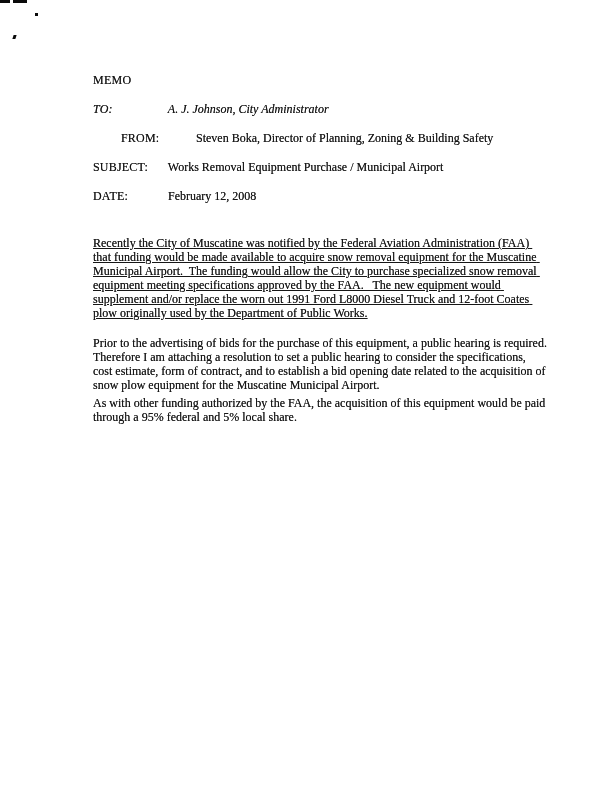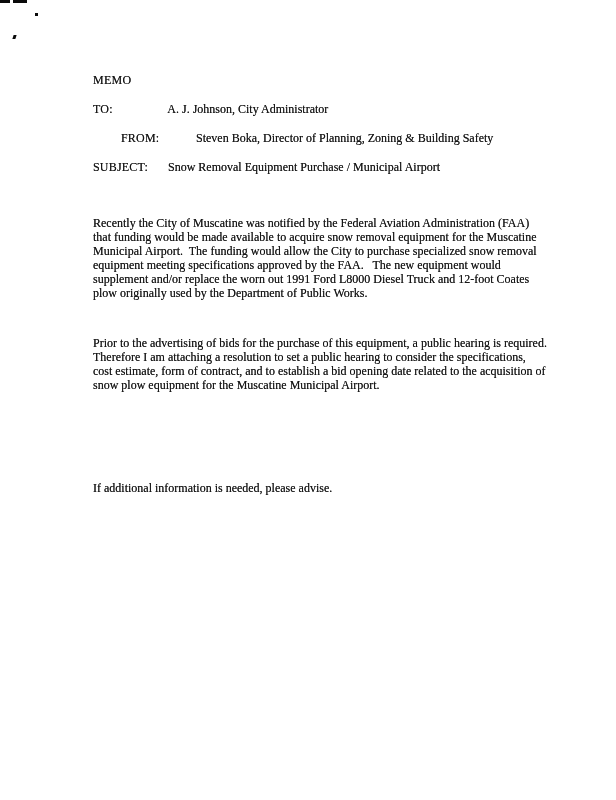--- a/index.html
+++ b/index.html
@@ -37,35 +37,35 @@
     font-size: 12px;
     line-height: 14px;
     white-space: nowrap;
     text-shadow: 0 0 0.5px rgba(20,20,20,0.75);
   }
   .field .label {
     display: inline-block;
     width: 72px;
     letter-spacing: 0.2px;
   }
-  .f1 { top: 102px; }
+  .f1 { top: 102px; font-style: italic; }
   .f2 { top: 131px; margin-left: 28px; }
   .f3 { top: 160px; }
   .f4 { top: 189px; }
   .para {
     position: absolute;
     left: 93px;
     width: 455px;
     margin: 0;
     font-size: 12px;
     line-height: 14px;
     white-space: pre-wrap;
     text-shadow: 0 0 0.5px rgba(20,20,20,0.75);
   }
-  .p1 { top: 216px; }
+  .p1 { top: 236px; text-decoration: underline; }
   .p2 { top: 336px; }
   .p3 { top: 396px; }
   .p4 { top: 439px; }
   .p5 { top: 481px; }
   .artifact {
     position: absolute;
     background: #0a0a0a;
   }
   .art-bar-1 { left: 0; top: 0; width: 10px; height: 3px; }
   .art-bar-2 { left: 13px; top: 0; width: 14px; height: 3px; }
@@ -89,20 +89,24 @@
   <div class="field f1">
     <span class="label">TO:</span>
     <span class="value">A. J. Johnson, City Administrator</span>
   </div>
   <div class="field f2">
     <span class="label">FROM:</span>
     <span class="value">Steven Boka, Director of Planning, Zoning &amp; Building Safety</span>
   </div>
   <div class="field f3">
     <span class="label">SUBJECT:</span>
-    <span class="value">Snow Removal Equipment Purchase / Municipal Airport</span>
+    <span class="value">Works Removal Equipment Purchase / Municipal Airport</span>
+  </div>
+  <div class="field f4">
+    <span class="label">DATE:</span>
+    <span class="value">February 12, 2008</span>
   </div>
 
   <p class="para p1">Recently the City of Muscatine was notified by the Federal Aviation Administration (FAA) that funding would be made available to acquire snow removal equipment for the Muscatine Municipal Airport.  The funding would allow the City to purchase specialized snow removal equipment meeting specifications approved by the FAA.   The new equipment would supplement and/or replace the worn out 1991 Ford L8000 Diesel Truck and 12-foot Coates plow originally used by the Department of Public Works.</p>
   <p class="para p2">Prior to the advertising of bids for the purchase of this equipment, a public hearing is required.  Therefore I am attaching a resolution to set a public hearing to consider the specifications, cost estimate, form of contract, and to establish a bid opening date related to the acquisition of snow plow equipment for the Muscatine Municipal Airport.</p>
-  <p class="para p5">If additional information is needed, please advise.</p>
+  <p class="para p3">As with other funding authorized by the FAA, the acquisition of this equipment would be paid through a 95% federal and 5% local share.</p>
 
 </div>
 
 </body></html>

